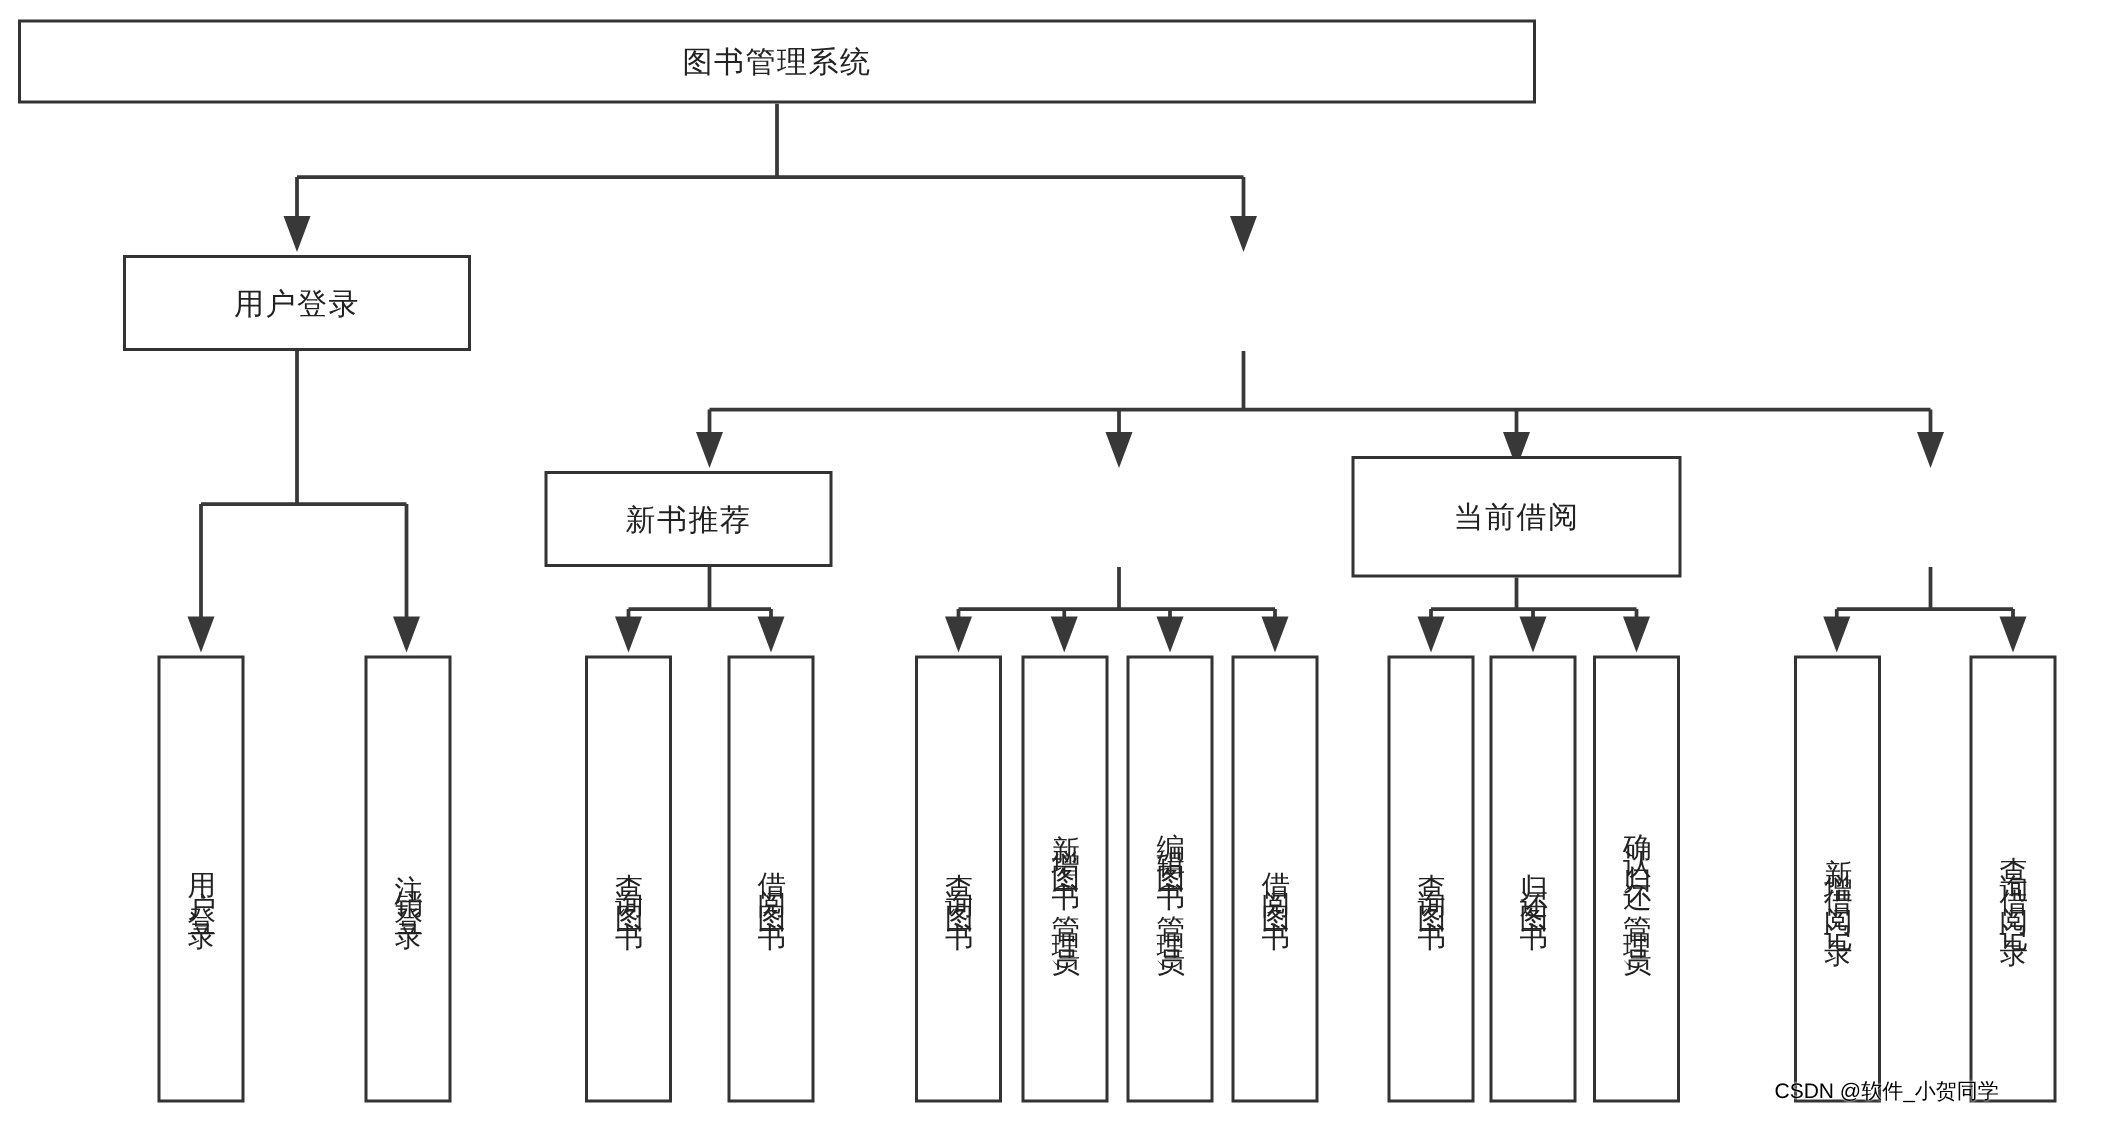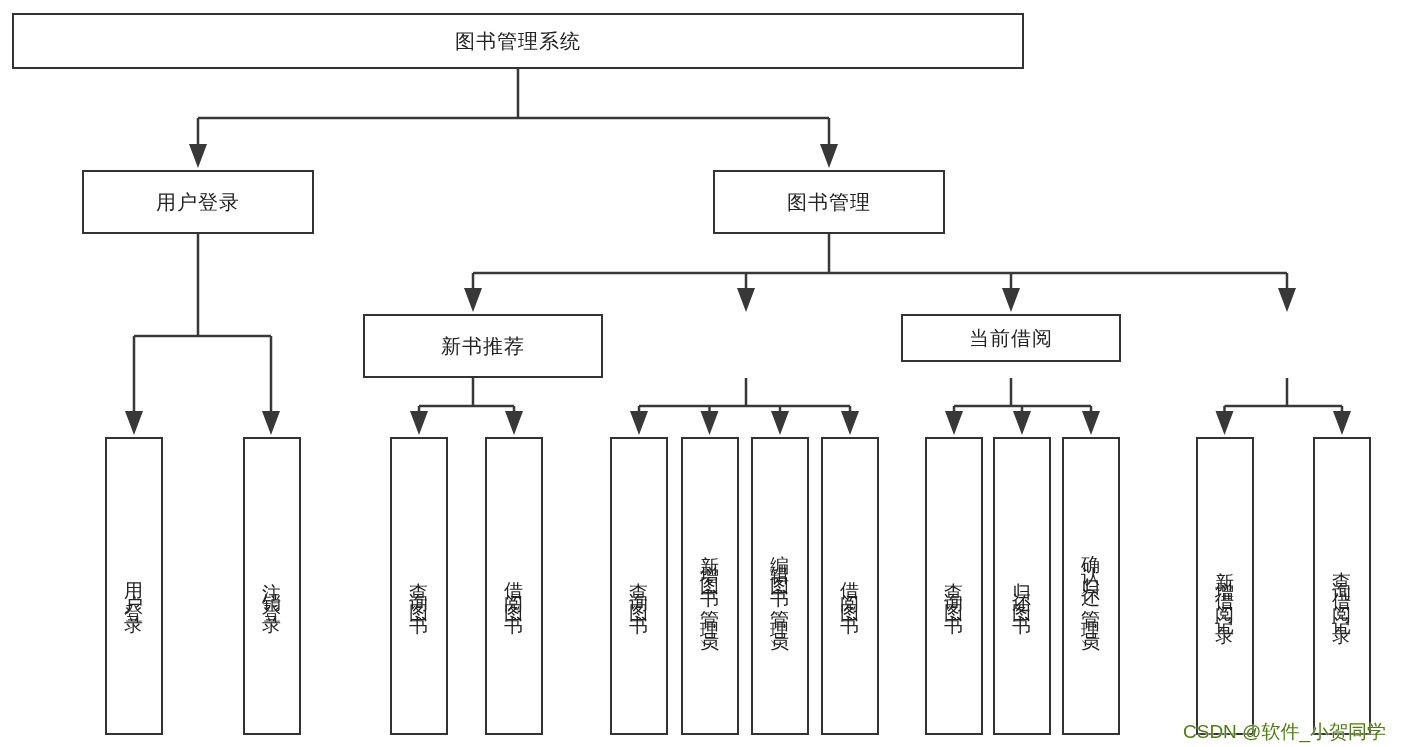--- a/index.html
+++ b/index.html
@@ -17,21 +17,21 @@
   .node--h{font-size:20px;letter-spacing:1px;white-space:nowrap;}
   .node--root{border-width:2px;}
   .leaf{
     writing-mode:vertical-rl;text-orientation:mixed;
     font-size:19px;letter-spacing:11px;line-height:1;
     padding-top:6px;
   }
   .watermark{
     position:absolute;left:1183px;top:719px;
     font-family:"Liberation Sans", sans-serif;
-    font-size:19px;color:#4d7c0f;white-space:nowrap;
+    font-size:14px;color:#000000;white-space:nowrap;
     text-shadow:0 0 2px #ffffff, 0 0 1px #ffffff;
   }
 </style>
 </head>
 <body>
 
 <div class="stage">
 
   <svg class="connectors" viewBox="0 0 1405 747" xmlns="http://www.w3.org/2000/svg" aria-hidden="true">
     <path fill="none" stroke="#383838" stroke-width="2.5" d="M518 69 V118
@@ -71,24 +71,23 @@
       <polygon points="1013,411 1031,411 1022,435"></polygon>
       <polygon points="1082,411 1100,411 1091,435"></polygon>
       <polygon points="1215.5,411 1233.5,411 1224.5,435"></polygon>
       <polygon points="1333,411 1351,411 1342,435"></polygon>
     </g>
   </svg>
 
   <div class="node node--h node--root" style="left:12px;top:13px;width:1012px;height:56px">图书管理系统</div>
 
   <div class="node node--h" style="left:82px;top:170px;width:232px;height:64px">用户登录</div>
-  <div class="node node--h" style="left:713px;top:170px;width:232px;height:64px">图书管理</div>
 
-  <div class="node node--h" style="left:363px;top:314px;width:240px;height:64px">新书推荐</div>
-  <div class="node node--h" style="left:901px;top:314px;width:220px;height:48px">当前借阅</div>
+  <div class="node node--h" style="left:363px;top:314px;width:192px;height:64px">新书推荐</div>
+  <div class="node node--h" style="left:901px;top:304px;width:220px;height:81px">当前借阅</div>
 
   <div class="node leaf" style="left:105px;top:437px;width:58px;height:298px">用户登录</div>
   <div class="node leaf" style="left:243px;top:437px;width:58px;height:298px">注销登录</div>
 
   <div class="node leaf" style="left:390px;top:437px;width:58px;height:298px">查询图书</div>
   <div class="node leaf" style="left:485px;top:437px;width:58px;height:298px">借阅图书</div>
 
   <div class="node leaf" style="left:610px;top:437px;width:58px;height:298px">查询图书</div>
   <div class="node leaf" style="left:681px;top:437px;width:58px;height:298px">新增图书（管理员）</div>
   <div class="node leaf" style="left:751px;top:437px;width:58px;height:298px">编辑图书（管理员）</div>

